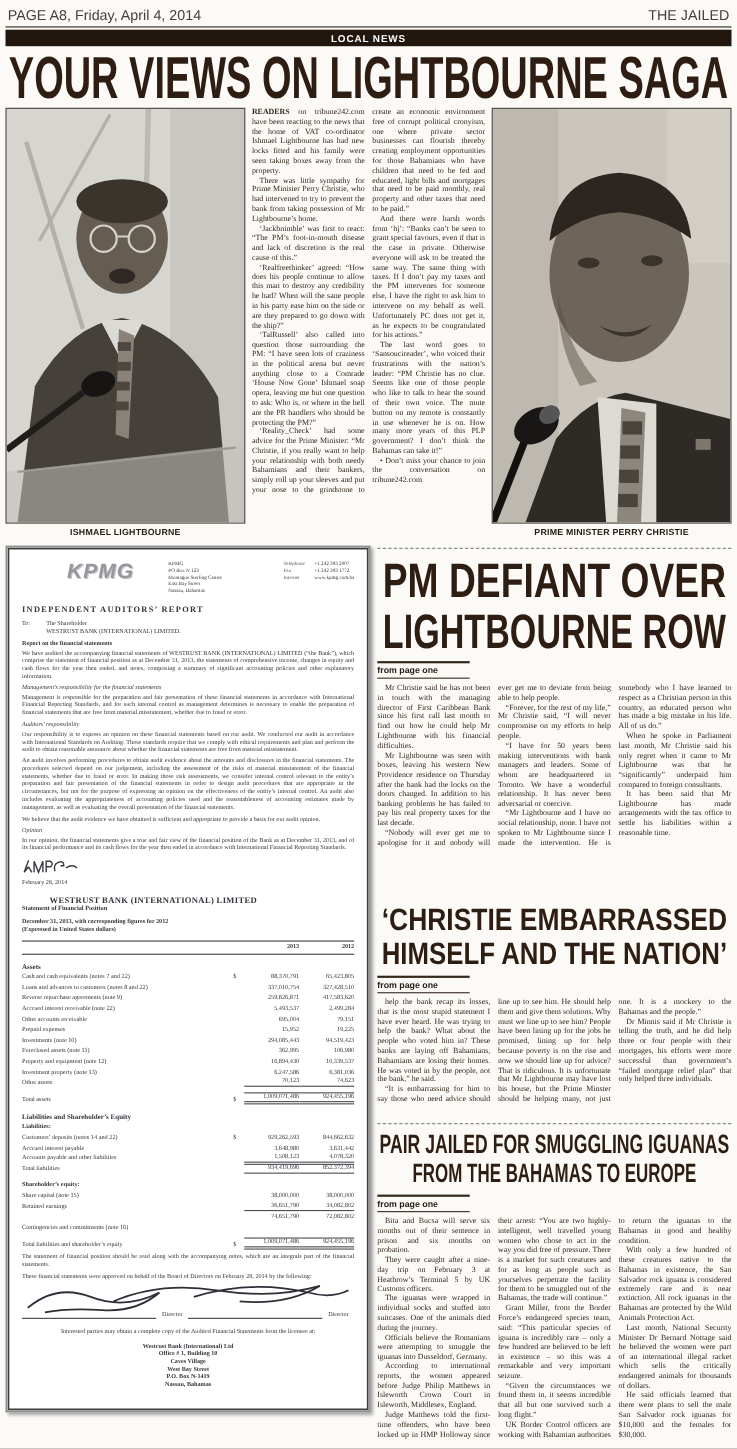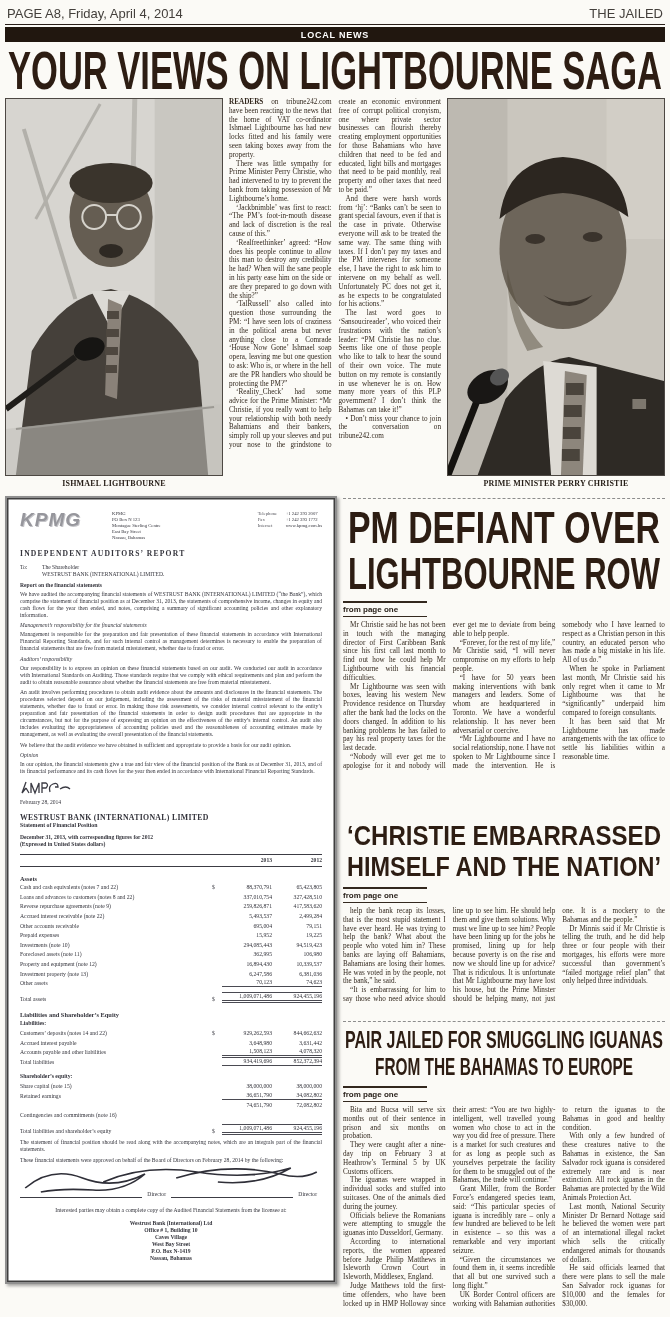--- a/index.html
+++ b/index.html
@@ -12,50 +12,50 @@
   .rule{border-top:1.5px solid #2a201a;margin-bottom:2px;}
   .secbar{background:#21170f;color:#fff;text-align:center;font-family:"Liberation Sans",sans-serif;
         font-weight:bold;font-size:9px;letter-spacing:.8px;padding:2.5px 0;margin-bottom:2px;}
   svg.hl{display:block;}
   svg.hl text{font-family:"Liberation Sans",sans-serif;font-weight:bold;fill:#2d1d13;}
   
   .topgrid{display:grid;grid-template-columns:218px 212px 218px;gap:6px;margin-top:2px;}
   figure{margin:0;}
   .photo-frame{border:1px solid #4d4843;background:#d8d6d1;height:376px;overflow:hidden;}
   .photo-frame svg{display:block;width:100%;height:100%;}
-  figcaption{text-align:center;font-family:Liberation Serif, serif;font-weight:bold;
+  figcaption{text-align:center;font-family:Liberation Sans, sans-serif;font-weight:bold;
         font-size:8px;letter-spacing:.2px;padding:3px 0 1px;color:#241c15;}
   .body-text{font-size:7.2px;line-height:8.8px;text-align:justify;overflow:hidden;}
   .body-text p{margin:0;text-indent:7px;}
   .body-text p.nfi{text-indent:0;}
   .lead-cols{height:384px;column-count:2;column-gap:7px;}
   
   .botgrid{display:grid;grid-template-columns:332px 322px;gap:6px;margin-top:7px;}
   
   .doc{background:#fff;border:2px solid #8f8f8f;box-shadow:inset 0 0 0 1.5px #3f3f3f,2px 2px 3px rgba(0,0,0,.35);
        height:788px;box-sizing:border-box;padding:13px 13px 8px;color:#34343c;
        font-size:5.6px;line-height:7px;}
-  .lh{display:flex;align-items:flex-start;}
+  .lh{display:flex;align-items:flex-start;margin-left:41px;}
   .lh-logo{font-family:"Liberation Sans",sans-serif;font-weight:900;font-style:italic;
        font-size:19px;color:#96969c;letter-spacing:1px;width:92px;line-height:18px;
        text-shadow:1px 1px 0 #c4c4c8;}
   .lh-addr{font-size:4.7px;line-height:5.9px;width:90px;}
   .lh-contact{margin-left:auto;font-size:4.7px;line-height:5.9px;}
   .lh-contact .kv{display:flex;}
   .lh-contact .k{width:28px;color:#55555c;}
   .doc-title{font-weight:bold;font-size:7.6px;letter-spacing:1.2px;margin:9px 0 7px;}
   .to-row{display:flex;margin-bottom:4px;}
   .to-row .tok{width:22px;}
   .doc-secs p{margin:0 0 3.5px;text-align:justify;}
   .doc-secs .bold-head{font-weight:bold;margin-bottom:2px;}
   .doc-secs .italic-head{font-style:italic;margin-bottom:2px;}
   .sig-row{margin-top:5px;}
   .sig-date{margin-top:1px;}
   .stmt-head{margin-top:8px;}
-  .stmt-co{font-weight:bold;font-size:7.8px;letter-spacing:.3px;}
+  .stmt-co{font-weight:bold;font-size:7.8px;letter-spacing:.3px;margin-left:25px;}
   .stmt-sub{font-weight:bold;font-size:5.8px;margin-top:1px;}
   .stmt-date{font-weight:bold;margin-top:5px;}
   .stmt-cur{font-weight:bold;}
   .fhead{display:flex;border-top:1.5px solid #3c3c44;border-bottom:.8px solid #3c3c44;
          margin-top:6px;padding:2px 0;font-weight:bold;}
   .fhead .sp{flex:1;}
   .fhead .yv{width:50px;text-align:right;}
   .ftab{margin-top:2px;}
   .frow{display:flex;align-items:flex-end;min-height:9.6px;font-size:5.7px;}
   .frow .fl{flex:1;padding-right:4px;}

